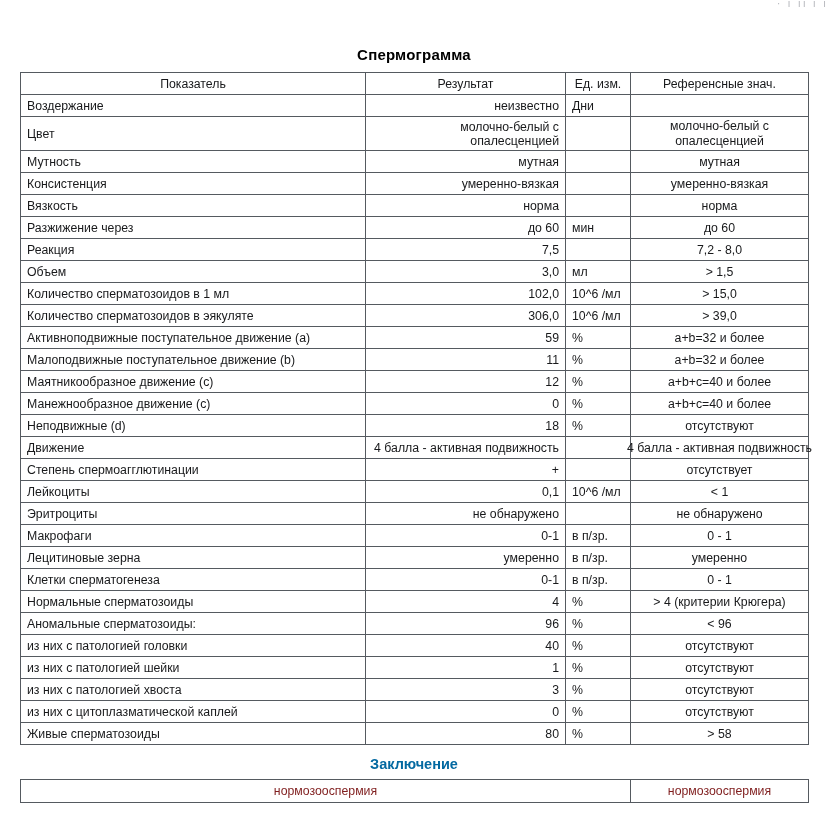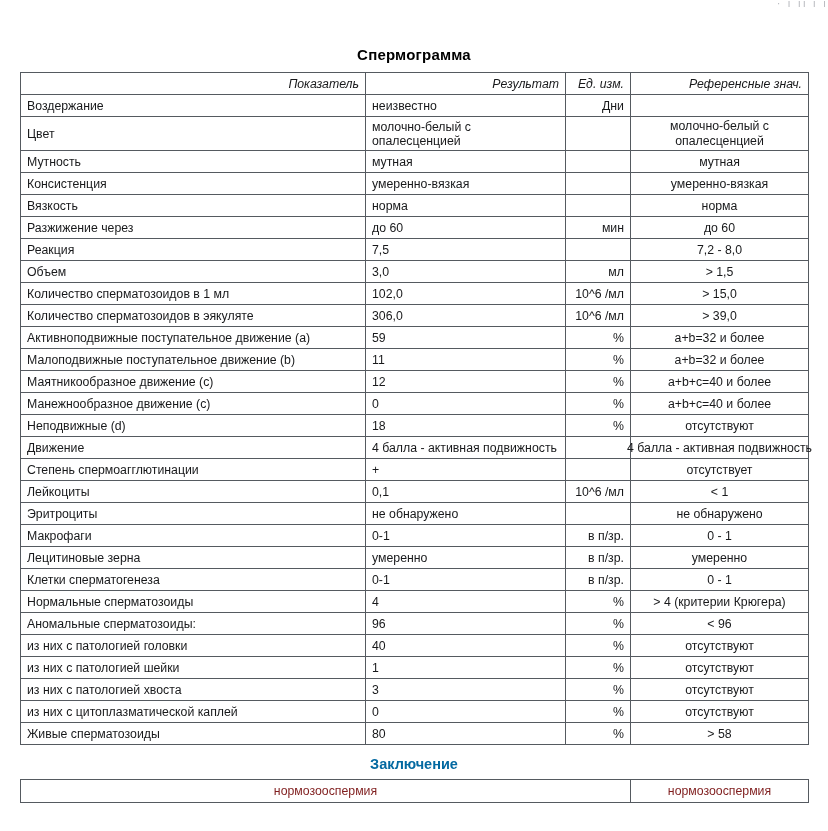--- a/index.html
+++ b/index.html
@@ -64,30 +64,29 @@
     vertical-align: middle;
     color: #18191b;
   }
   .col-param   { width: 345px; }
   .col-result  { width: 200px; }
   .col-unit    { width: 65px;  }
   .col-ref     { width: 178px; }
 
   thead th {
     font-weight: bold;
-    text-align: right;
+    text-align: center;
     font-size: 12.6px;
     height: 24px;
     color: #000;
-    font-style: italic;
   }
 
   td.param  { text-align: left; }
-  td.result { text-align: left; }
-  td.unit   { text-align: right; }
+  td.result { text-align: right; }
+  td.unit   { text-align: left; }
   td.ref    { text-align: center; }
 
   
   td.ref.overflow {
     overflow: visible;
     white-space: nowrap;
     position: relative;
   }
   td.ref.overflow > span {
     position: absolute;

